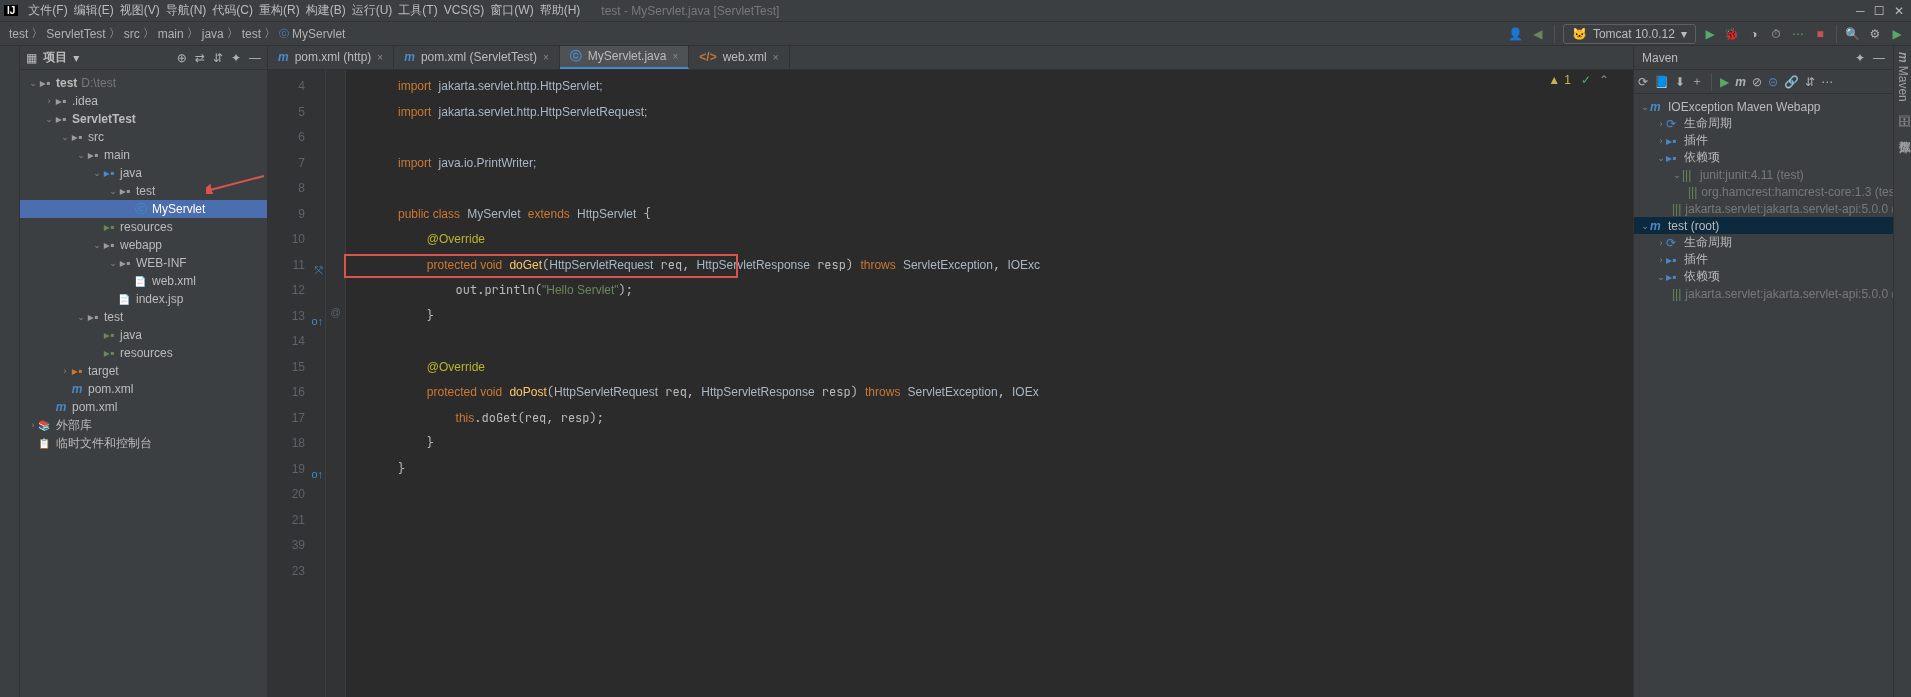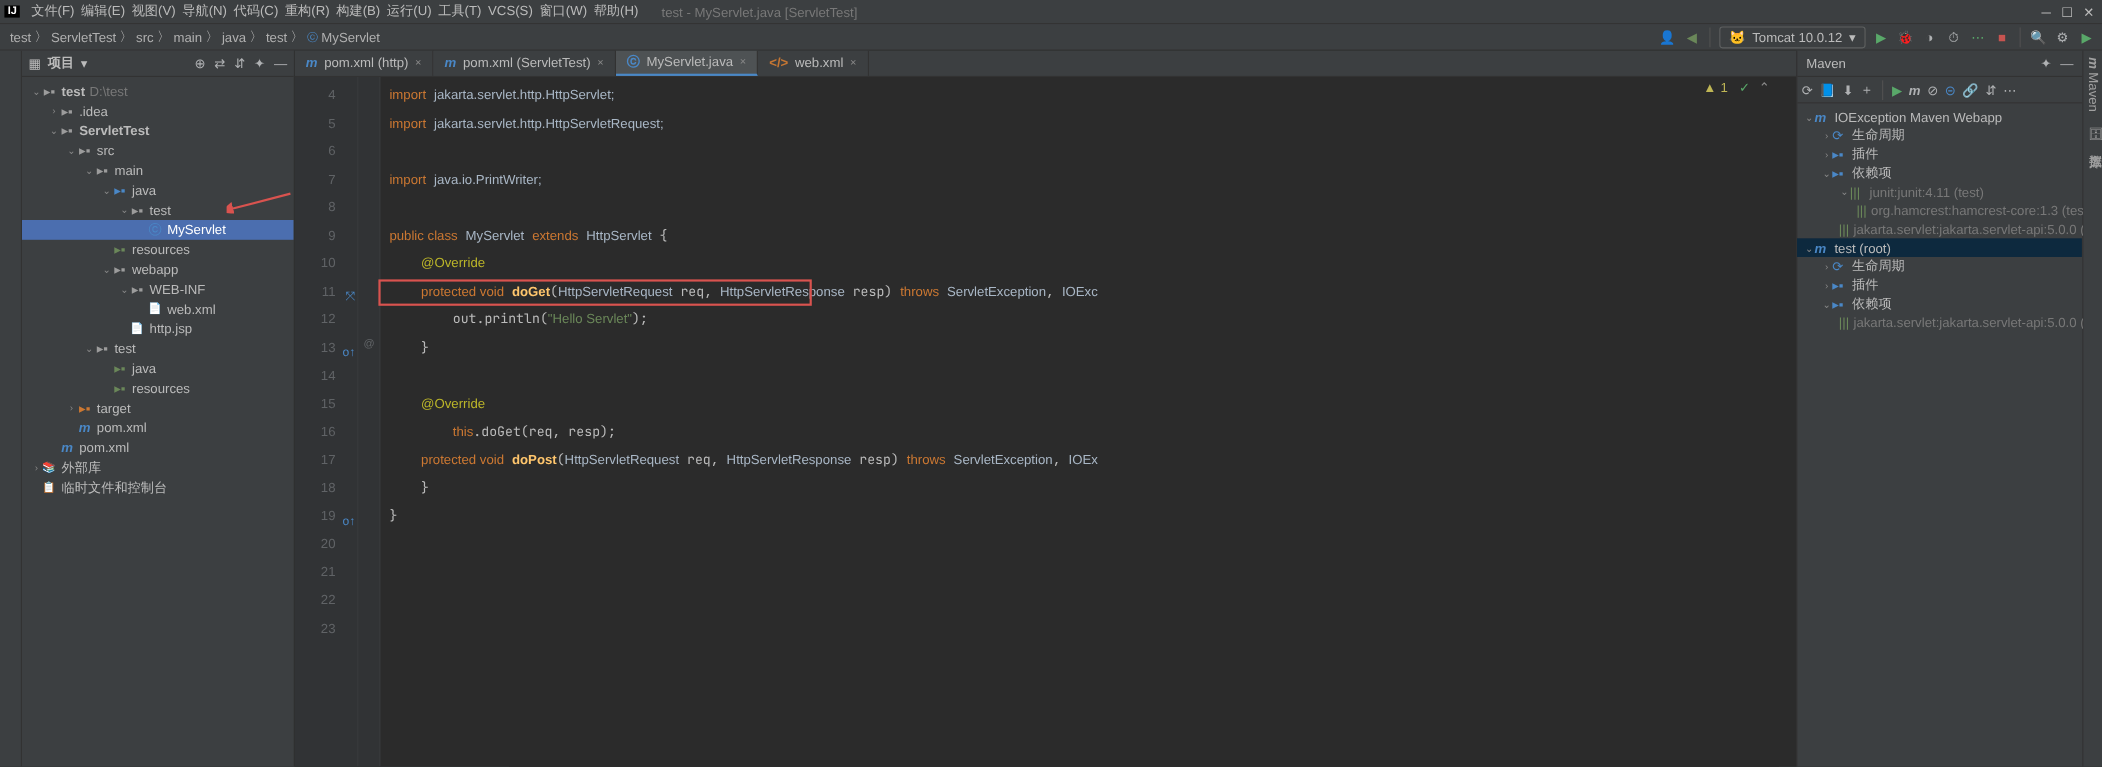--- a/index.html
+++ b/index.html
@@ -38,26 +38,26 @@
 .tab.active{background:#4e5254;border-bottom:2px solid #4a88c7;}
 .tab .tico{color:#c57633;font-weight:bold;font-size:10px;}
 .tab .close{color:#888;font-size:10px;}
 .code{flex:1;display:flex;overflow:hidden;font-family:"JetBrains Mono",Consolas,monospace;font-size:14px;position:relative;}
 .gutter{width:58px;background:#313335;border-right:1px solid #3c3f41;padding-top:4px;text-align:right;color:#606366;}
 .gutter .ln{height:25.5px;line-height:25.5px;padding-right:20px;position:relative;}
 .gutter .mark{position:absolute;right:2px;top:5px;font-size:11px;}
 .gutter2{width:20px;background:#313335;border-right:1px solid #3c3f41;}
 .gutter2 .gl{height:25.5px;line-height:25.5px;text-align:center;color:#606366;font-size:10px;}
 .codetext{flex:1;background:#2b2b2b;padding-top:4px;overflow:hidden;}
-.codetext .cl{height:25.5px;line-height:25.5px;white-space:pre;padding-left:8px;font-family:"JetBrains Mono",Consolas,monospace;}
+.codetext .cl{height:25.5px;line-height:25.5px;white-space:pre;padding-left:8px;font-family:"JetBrains Mono",Consolas,monospace;margin-left:44px;}
 .kw{color:#cc7832;}
 .str{color:#6a8759;}
 .ident{color:#a9b7c6;}
 .ann{color:#bbb529;}
-.method{color:#ffc66d;font-weight:bold;}
+.method{color:#ffc66d;}
 .type{color:#a9b7c6;}
 .redbox{position:absolute;border:2px solid #d9534f;pointer-events:none;}
 .arrow-annot{position:absolute;pointer-events:none;}
 .rightstrip{width:18px;background:#3c3f41;border-left:1px solid #323232;}
 .rightstrip .vt{writing-mode:vertical-lr;color:#a0a0a0;font-size:11px;padding:6px 2px;cursor:pointer;}
 .mavenpanel{width:260px;background:#3c3f41;border-left:1px solid #323232;display:flex;flex-direction:column;}
 .mavenpanel .mhead{height:24px;display:flex;align-items:center;padding:0 8px;border-bottom:1px solid #323232;}
 .mavenpanel .mtools{height:24px;display:flex;align-items:center;padding:0 4px;gap:6px;border-bottom:1px solid #323232;color:#afb1b3;}
 .mavenpanel .mtools span{cursor:pointer;}
 .mtree{flex:1;padding:4px 0;overflow:auto;}
@@ -224,21 +224,21 @@
           <span class="label">WEB-INF</span>
         </div>
         <div class="node" style="padding-left: 104px;">
           <span class="arrow"></span>
           <span class="ficon xml">📄</span>
           <span class="label">web.xml</span>
         </div>
         <div class="node" style="padding-left: 88px;">
           <span class="arrow"></span>
           <span class="ficon jsp">📄</span>
-          <span class="label">http.jsp</span>
+          <span class="label">index.jsp</span>
         </div>
         <div class="node" style="padding-left: 56px;">
           <span class="arrow">⌄</span>
           <span class="ficon folder" style="font-size: 11px;">
             <span style="color:#9c9c9c;">▸▪</span>
           </span>
           <span class="label">test</span>
         </div>
         <div class="node" style="padding-left: 72px;">
           <span class="arrow"></span>
@@ -324,21 +324,21 @@
           <div class="ln">12</div>
           <div class="ln">13<span class="mark" style="color: rgb(74, 136, 199);">o↑</span></div>
           <div class="ln">14</div>
           <div class="ln">15</div>
           <div class="ln">16</div>
           <div class="ln">17</div>
           <div class="ln">18</div>
           <div class="ln">19<span class="mark" style="color: rgb(74, 136, 199);">o↑</span></div>
           <div class="ln">20</div>
           <div class="ln">21</div>
-          <div class="ln">22</div>
+          <div class="ln">39</div>
           <div class="ln">23</div>
         </div>
       <div class="gutter2" id="gutter2">
           <div class="gl"></div>
           <div class="gl"></div>
           <div class="gl"></div>
           <div class="gl"></div>
           <div class="gl"></div>
           <div class="gl"></div>
           <div class="gl"></div>
@@ -362,22 +362,22 @@
           <div class="cl"></div>
           <div class="cl"><span class="kw">import</span> <span class="ident">java.io.PrintWriter;</span></div>
           <div class="cl"></div>
           <div class="cl"><span class="kw">public class</span> <span class="type">MyServlet</span> <span class="kw">extends</span> <span class="type">HttpServlet</span> {</div>
           <div class="cl">    <span class="ann">@Override</span></div>
           <div class="cl">    <span class="kw">protected void</span> <span class="method">doGet</span>(<span class="type">HttpServletRequest</span> req, <span class="type">HttpServletResponse</span> resp) <span class="kw">throws</span> <span class="type">ServletException</span>, <span class="type">IOExc</span></div>
           <div class="cl">        out.println(<span class="str">"Hello Servlet"</span>);</div>
           <div class="cl">    }</div>
           <div class="cl"></div>
           <div class="cl">    <span class="ann">@Override</span></div>
+          <div class="cl">    <span class="kw">protected void</span> <span class="method">doPost</span>(<span class="type">HttpServletRequest</span> req, <span class="type">HttpServletResponse</span> resp) <span class="kw">throws</span> <span class="type">ServletException</span>, <span class="type">IOEx</span></div>
           <div class="cl">        <span class="kw">this</span>.doGet(req, resp);</div>
-          <div class="cl">    <span class="kw">protected void</span> <span class="method">doPost</span>(<span class="type">HttpServletRequest</span> req, <span class="type">HttpServletResponse</span> resp) <span class="kw">throws</span> <span class="type">ServletException</span>, <span class="type">IOEx</span></div>
           <div class="cl">    }</div>
           <div class="cl">}</div>
           <div class="cl"></div>
         </div>
       <div class="redbox" style="left:76px;top:184px;width:394px;height:24px;"></div>
       <div class="warn-indicator">
         <span style="color:#bfb655">▲</span>
           <span>1</span>
         <span style="color:#59a869;margin-left:6px">✓</span>
         <span style="margin-left:4px;color:#888">⌃</span>

